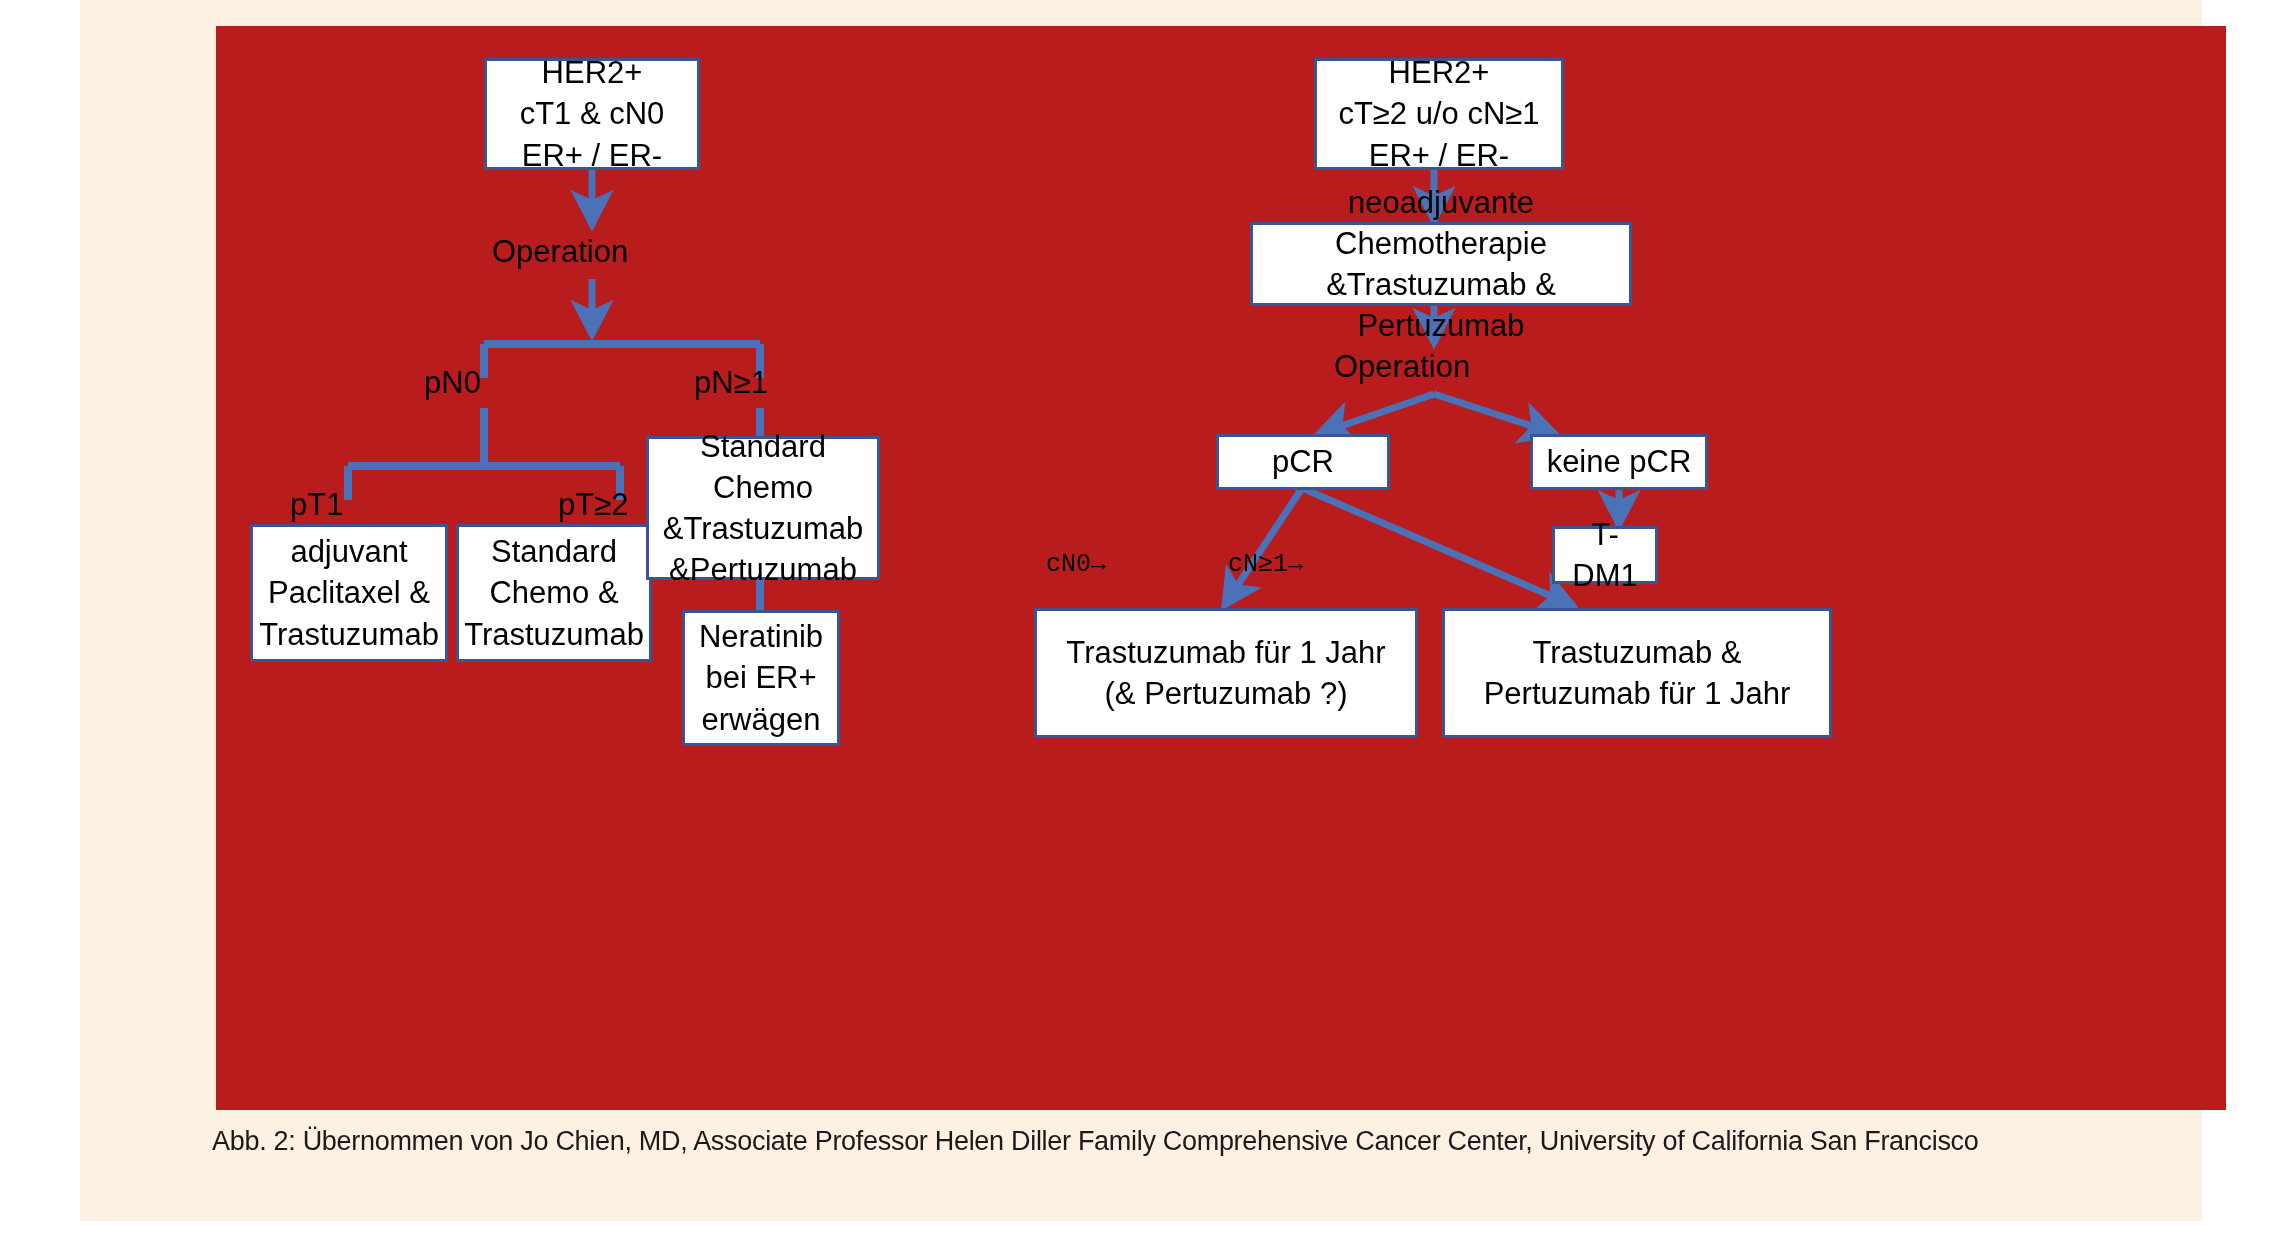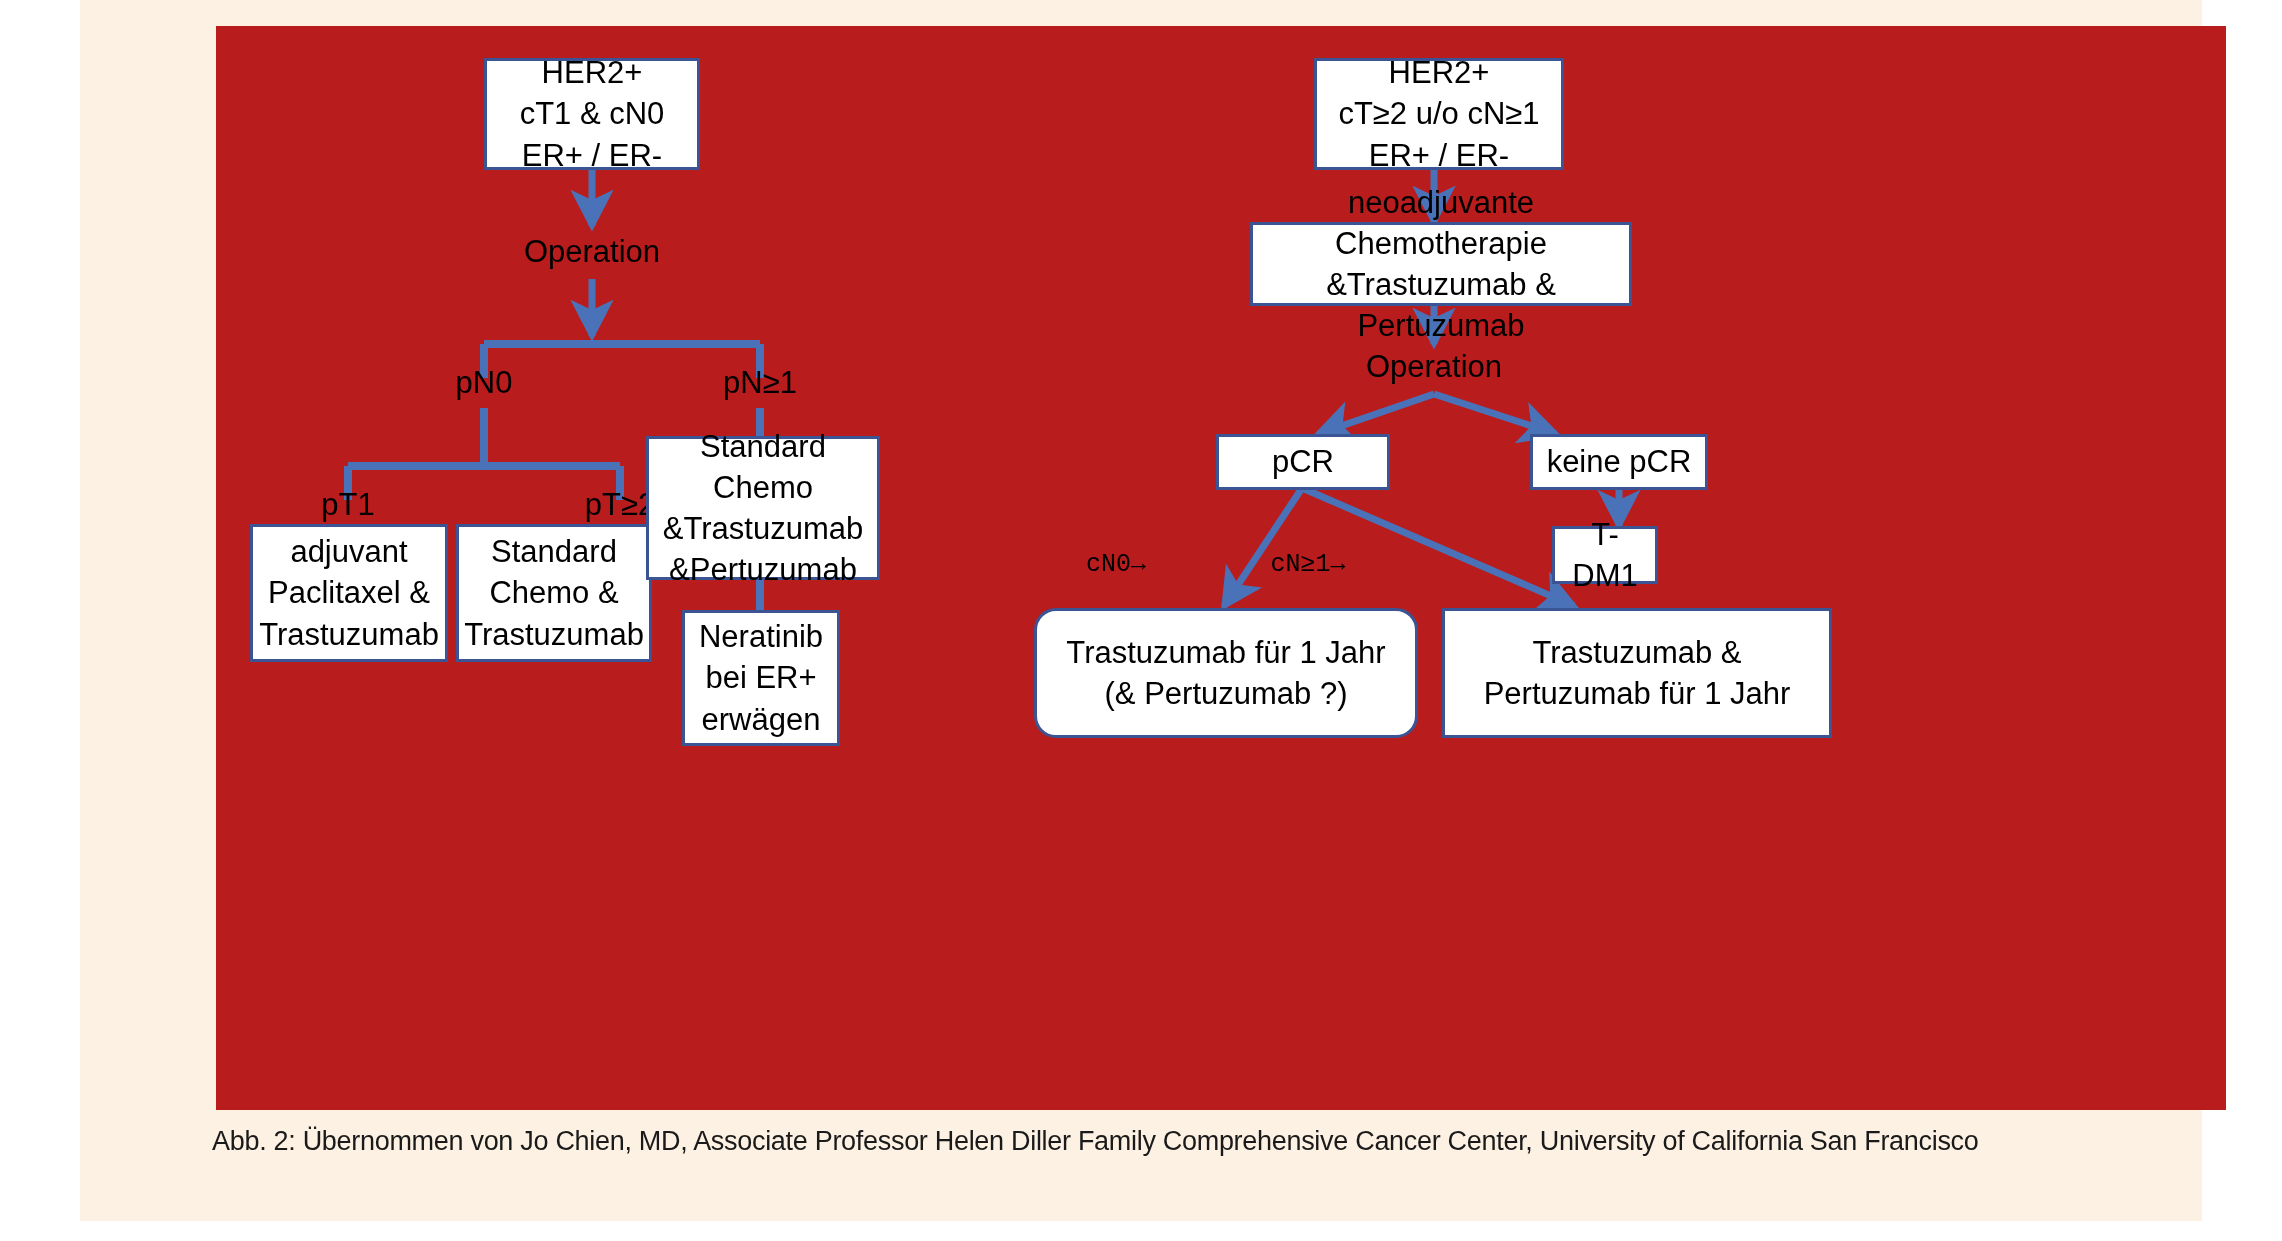--- a/index.html
+++ b/index.html
@@ -56,21 +56,20 @@
     padding:2px 6px;
     white-space:pre-line;
   }
 
   
   .label{
     position:absolute;
     color:#000000;
     font-size:31px;
     line-height:1.2;
-    text-align:center;
     white-space:nowrap;
   }
   .label.small{font-size:25px;font-family:Liberation Mono, monospace;}
 
   
   #wires{
     position:absolute;
     left:0;top:0;
     width:2010px;height:1084px;
     pointer-events:none;
@@ -170,21 +169,21 @@
       <div class="node" style="left:1000px;top:408px;width:174px;height:56px;">pCR</div>
 
       <div class="node" style="left:1314px;top:408px;width:178px;height:56px;">keine  pCR</div>
 
       <div class="node" style="left:1336px;top:500px;width:106px;height:58px;">T-DM1</div>
 
       <div class="label small" style="left:830px;top:524px;width:140px;">cN0→</div>
 
       <div class="label small" style="left:1012px;top:524px;width:160px;">cN≥1→</div>
 
-      <div class="node" style="left:818px;top:582px;width:384px;height:130px;border-radius:22px;">Trastuzumab für 1 Jahr
+      <div class="node" style="left:818px;top:582px;width:384px;height:130px;">Trastuzumab für 1 Jahr
 (&amp; Pertuzumab ?)</div>
 
       <div class="node" style="left:1226px;top:582px;width:390px;height:130px;">Trastuzumab &amp;
 Pertuzumab für 1 Jahr</div>
 
     </div>
 
     <div id="caption">Abb. 2: Übernommen von Jo Chien, MD, Associate Professor Helen Diller Family Comprehensive Cancer Center, University of California San Francisco</div>
 
   </div>

